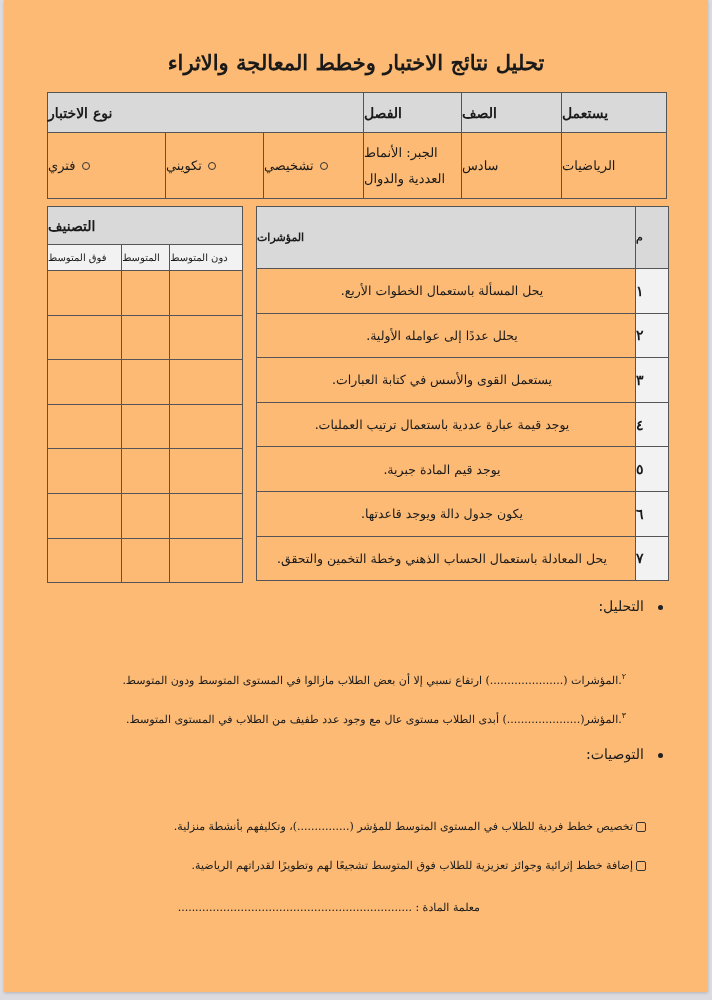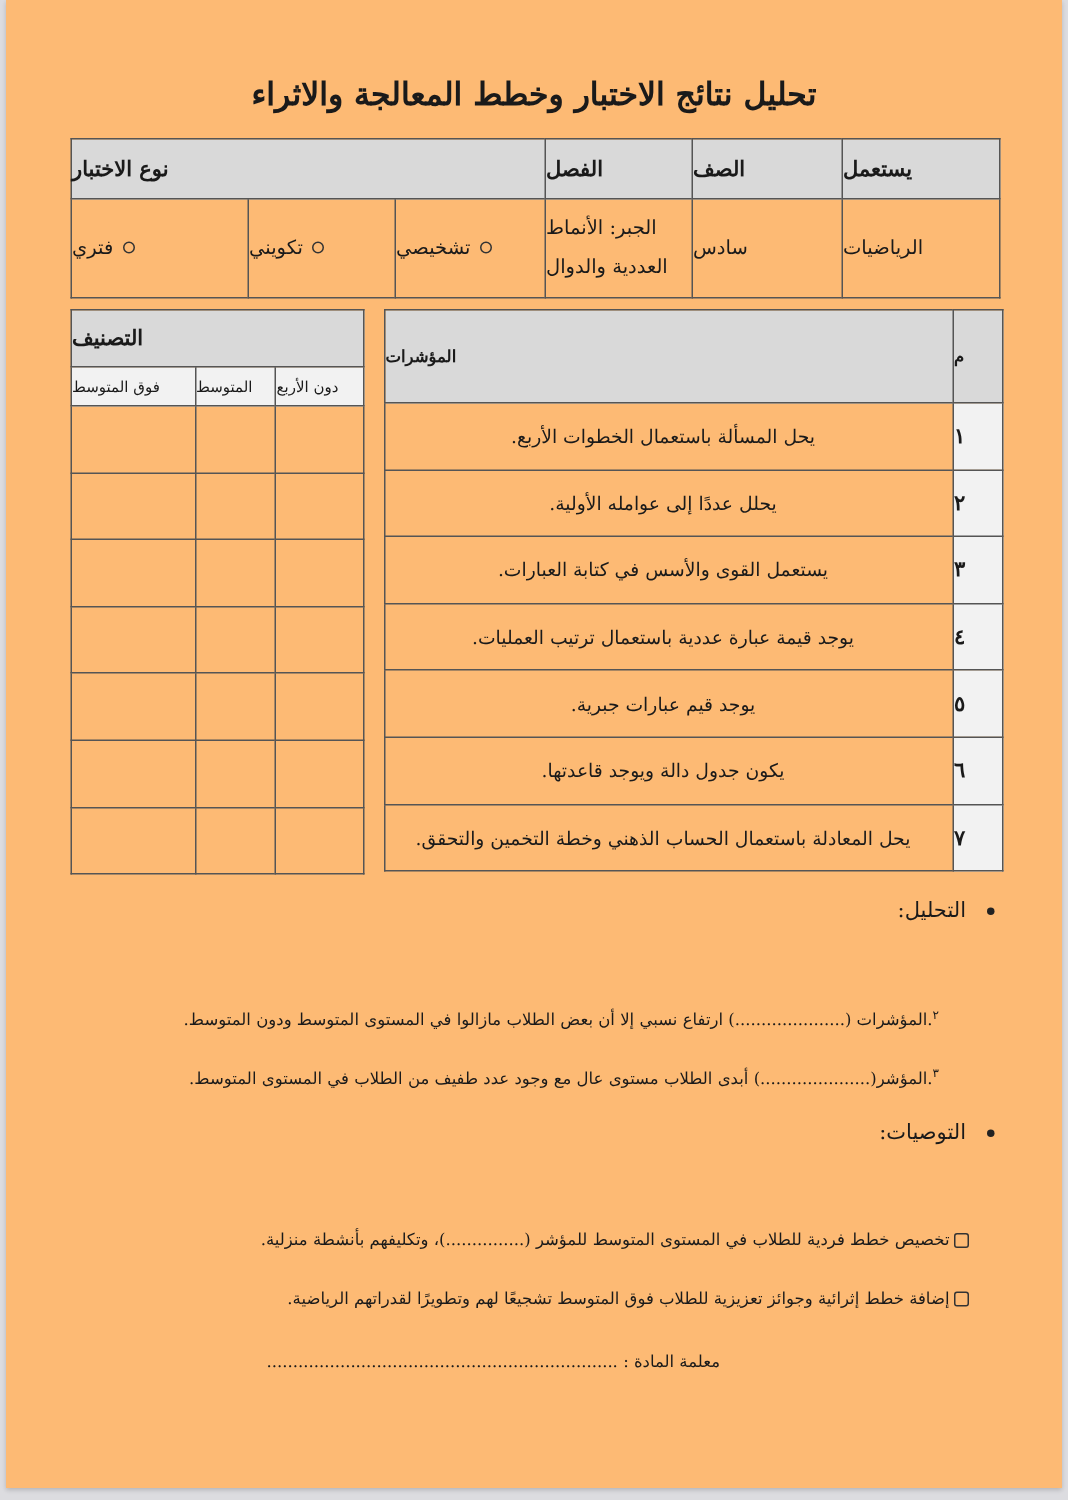--- a/index.html
+++ b/index.html
@@ -99,40 +99,40 @@
     <tr>
           <td class="num">٣</td>
           <td class="txt">يستعمل القوى والأسس في كتابة العبارات.</td>
         </tr>
     <tr>
           <td class="num">٤</td>
           <td class="txt">يوجد قيمة عبارة عددية باستعمال ترتيب العمليات.</td>
         </tr>
     <tr>
           <td class="num">٥</td>
-          <td class="txt">يوجد قيم عبارات جبرية.</td>
+          <td class="txt">يوجد قيم المادة جبرية.</td>
         </tr>
     <tr>
           <td class="num">٦</td>
           <td class="txt">يكون جدول دالة ويوجد قاعدتها.</td>
         </tr>
     <tr>
           <td class="num">٧</td>
           <td class="txt">يحل المعادلة باستعمال الحساب الذهني وخطة التخمين والتحقق.</td>
         </tr>
   </tbody>
     </table>
 
   <table class="cls">
     <tbody>
         <tr>
       <th class="head" colspan="3">التصنيف</th>
     </tr>
     <tr>
-      <th class="sub">دون الأربع</th>
+      <th class="sub">دون المتوسط</th>
       <th class="sub">المتوسط</th>
       <th class="sub">فوق المتوسط</th>
     </tr>
     <tr>
           <td></td>
           <td></td>
           <td></td>
         </tr>
     <tr>
           <td></td>

